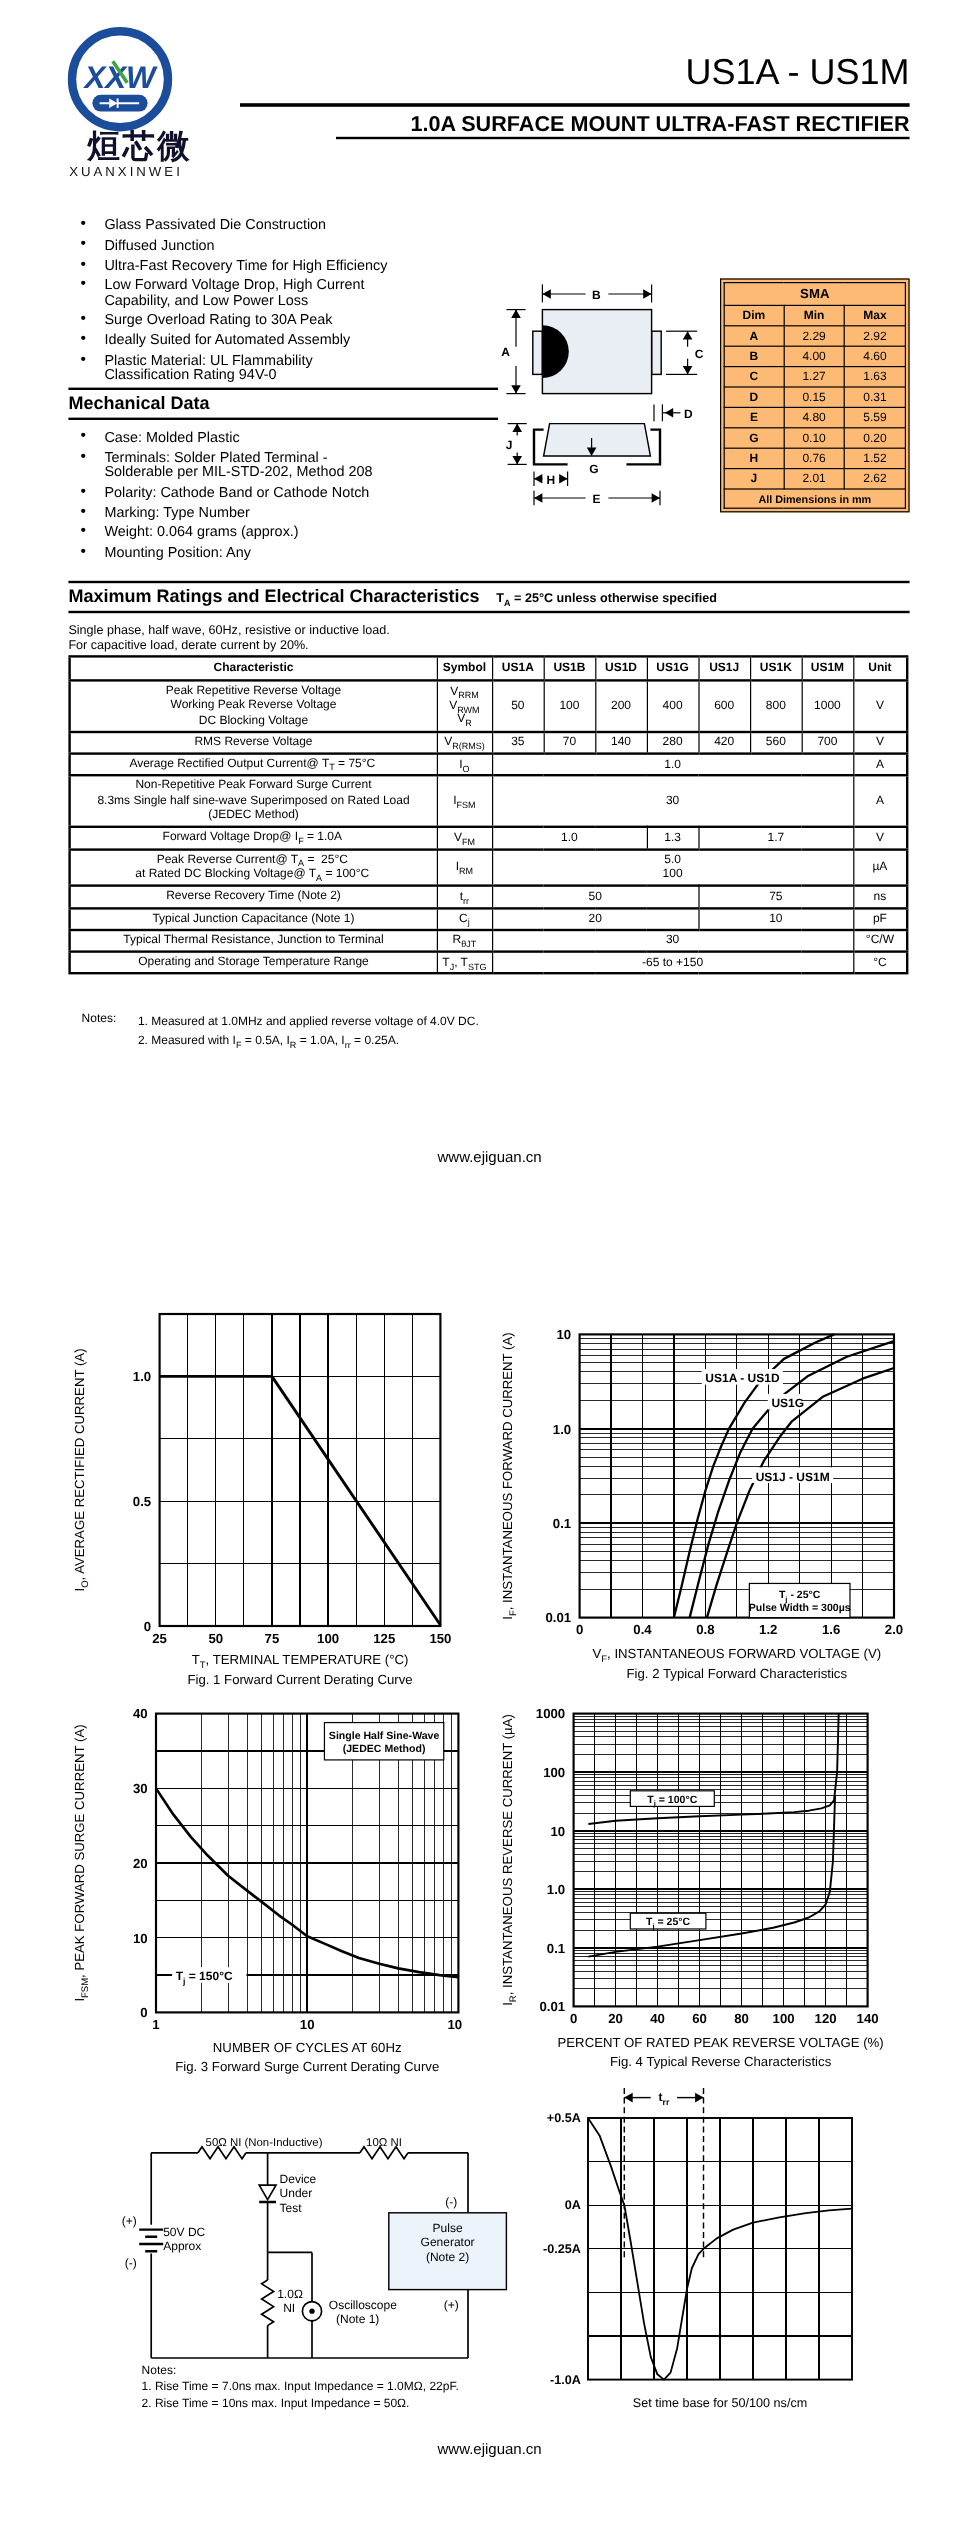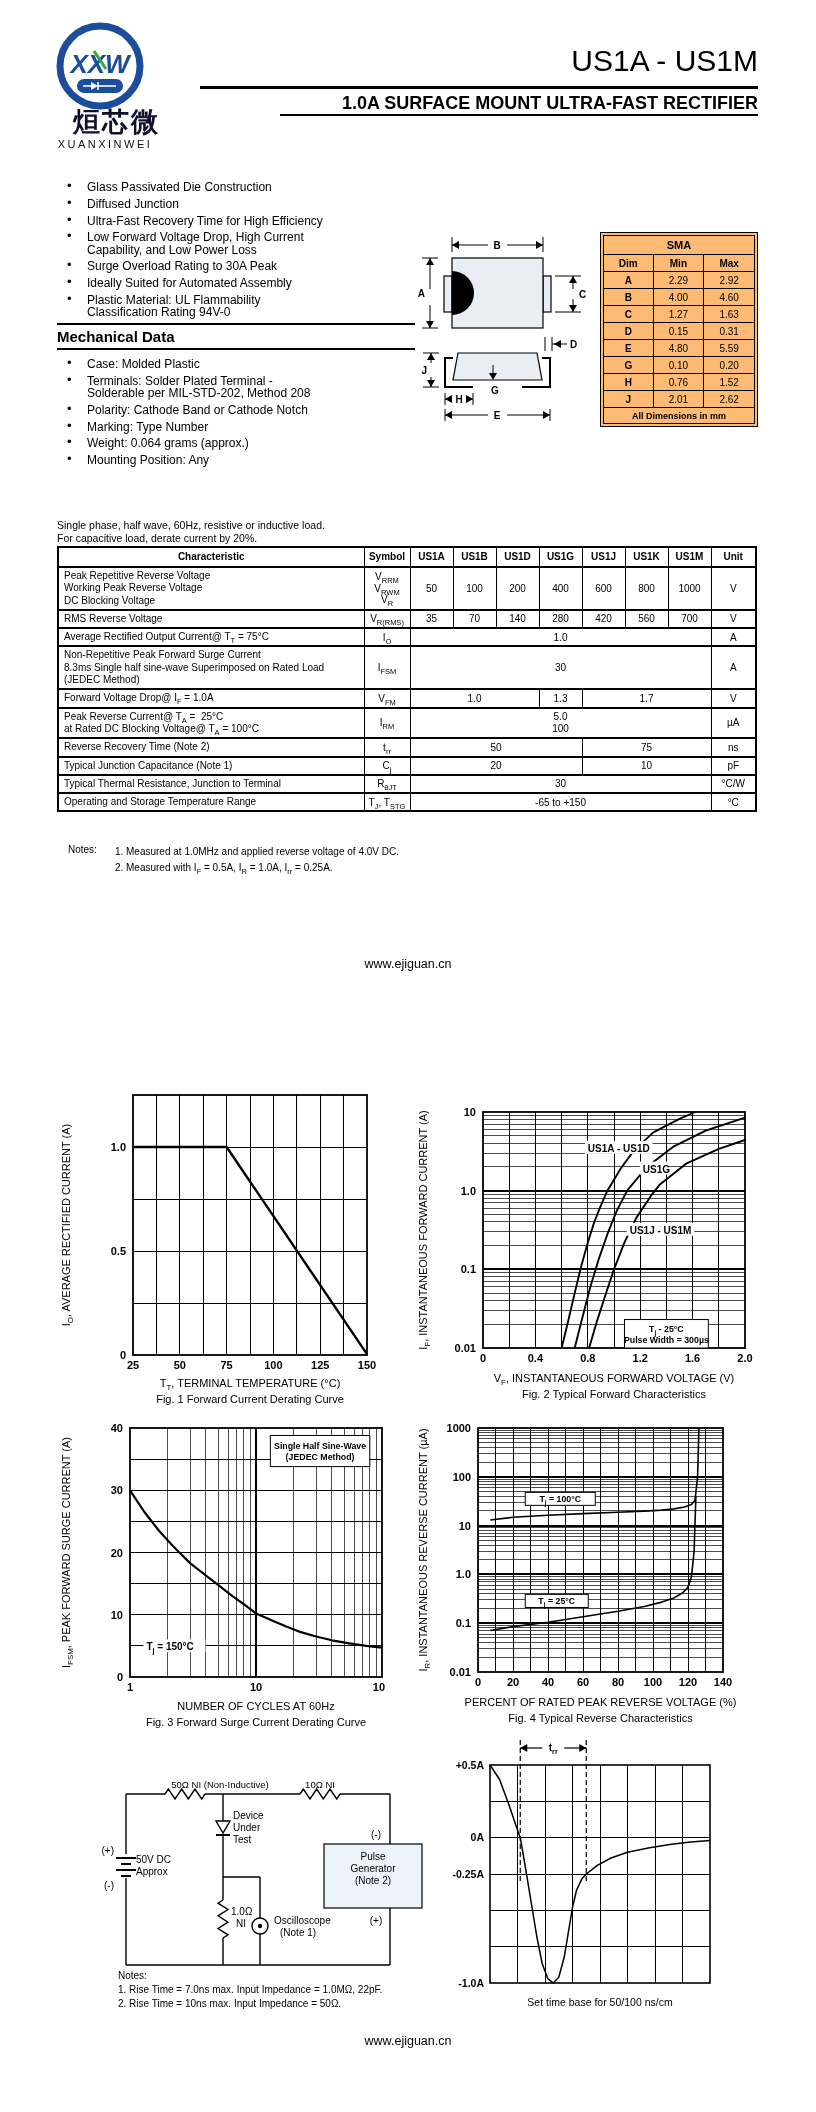--- a/index.html
+++ b/index.html
@@ -31,21 +31,21 @@
 .rnotes .nlines div{line-height:16px}
 .cnotes{position:absolute;left:118px;top:1969px;font-size:10px}
 .cnotes div{line-height:14px}
 .urltxt{position:absolute;left:0;width:816px;text-align:center;font-size:12.5px}
 
 
 table.rt{position:absolute;left:57px;top:546px;border-collapse:collapse;table-layout:fixed;width:698px;font-size:10px;border:2px solid #000}
 .rt th,.rt td{border:1px solid #000;border-top-width:2px;border-bottom-width:2px;padding:1px 2px;text-align:center;vertical-align:middle;line-height:11.5px}
 .rt thead th{font-weight:bold;height:20px}
 .rt td.char{text-align:left;padding:2px 5px}
-.rt .crow{display:flex;justify-content:flex-start;line-height:12.3px}
+.rt .crow{display:flex;justify-content:center;line-height:12.3px}
 .rt .cond{padding-right:2px;white-space:pre}
 sub.sb{font-size:7.5px;line-height:0}
 
 
 .dimwrap{position:absolute;left:600px;top:232px;border:1px solid #000;padding:2px;background:#fdba74}
 table.dt{border-collapse:collapse;font-size:10px;width:152px;border:1px solid #000}
 .dt td,.dt th{border:1px solid #000;text-align:center;height:17px;padding:0 2px}
 .dt .ttl{font-weight:bold;font-size:11px;height:19px}
 .dt th{font-weight:bold}
 .dt td.dim{font-weight:bold}
@@ -208,20 +208,23 @@
           </tr>
         </tbody>
       <tfoot>
           <tr>
             <td class="ftr" colspan="3">All Dimensions in mm</td>
           </tr>
         </tfoot>
     </table>
   </div>
 
+  <div class="h2" style="left:57px;top:484px;width:701px">
+    <span>Maximum Ratings and Electrical Characteristics</span><span class="hnote"><span>T</span><sub class="sb">A</sub><span> = 25°C unless otherwise specified</span></span>
+  </div>
   <div class="intro">
     <div>Single phase, half wave, 60Hz, resistive or inductive load.</div>
     <div>For capacitive load, derate current by 20%.</div>
   </div>
 
   <table class="rt">
     <colgroup>
       <col style="width:306px">
         <col style="width:46px">
       <col style="width:43px">

